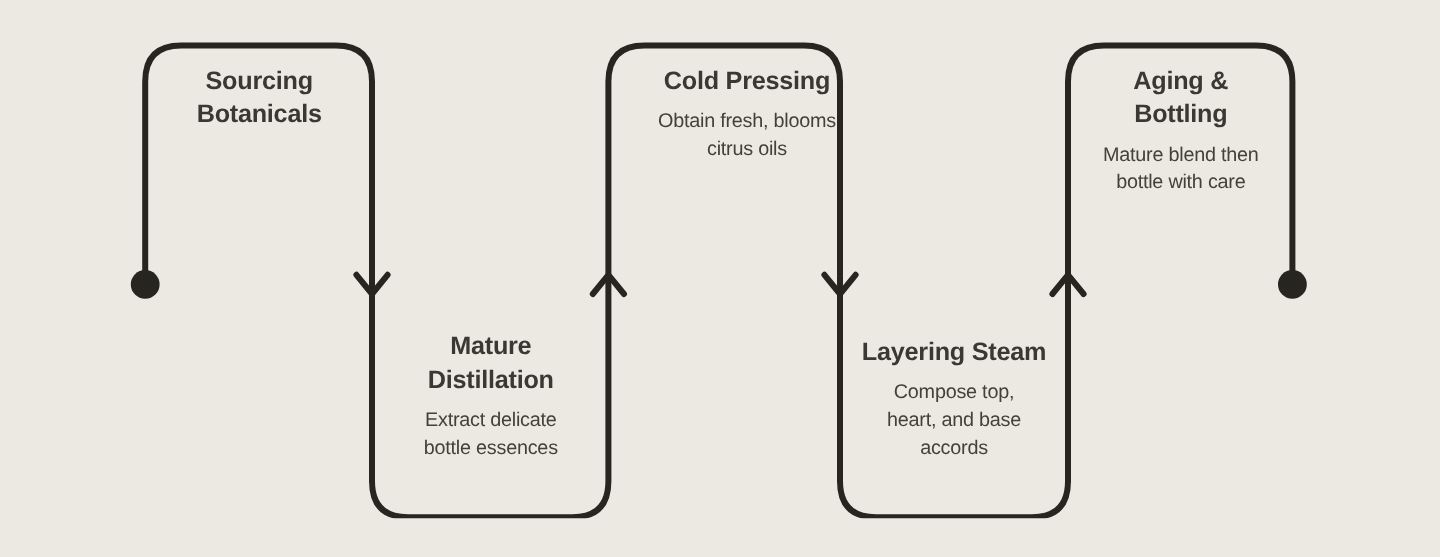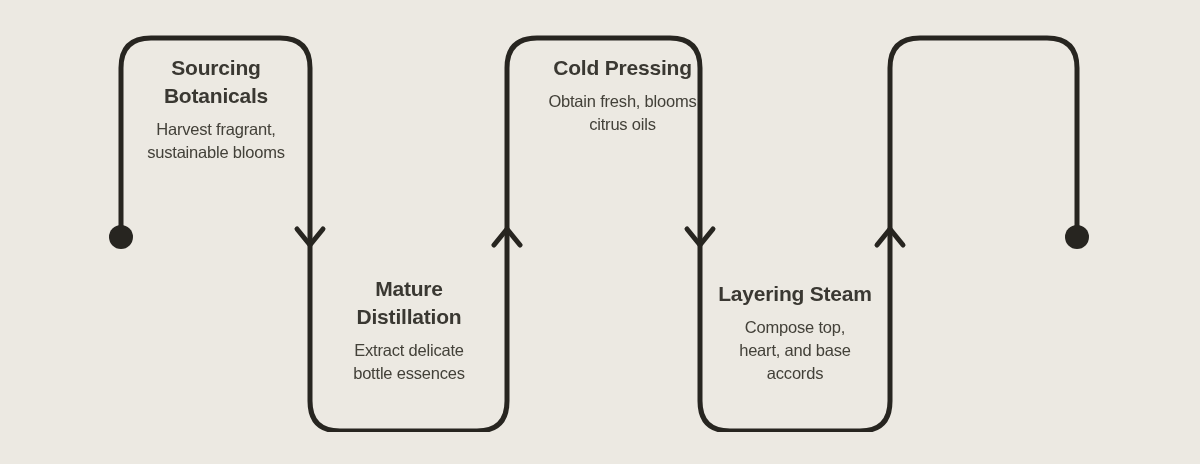--- a/index.html
+++ b/index.html
@@ -86,22 +86,20 @@
 
     <path class="stroke" d="M 297 229 L 310 245 L 323 229"></path>
     <path class="stroke" d="M 494 245 L 507 229 L 520 245"></path>
     <path class="stroke" d="M 687 229 L 700 245 L 713 229"></path>
     <path class="stroke" d="M 877 245 L 890 229 L 903 245"></path>
   </svg>
 
   <div class="stage top s1">
     <div class="stage-title">Sourcing
 Botanicals</div>
-    <div class="stage-desc">Harvest fragrant,
-sustainable blooms</div>
   </div>
 
   <div class="stage bottom s2">
     <div class="stage-title">Mature
 Distillation</div>
     <div class="stage-desc">Extract delicate
 bottle essences</div>
   </div>
 
   <div class="stage top s3">
@@ -110,14 +108,20 @@
 citrus oils</div>
   </div>
 
   <div class="stage bottom s4">
     <div class="stage-title">Layering Steam</div>
     <div class="stage-desc">Compose top,
 heart, and base
 accords</div>
   </div>
 
+  <div class="stage top s5">
+    <div class="stage-title">Aging &amp;
+Bottling</div>
+    <div class="stage-desc">Mature blend then
+bottle with care</div>
+  </div>
 
 </div>
 
 </body></html>

